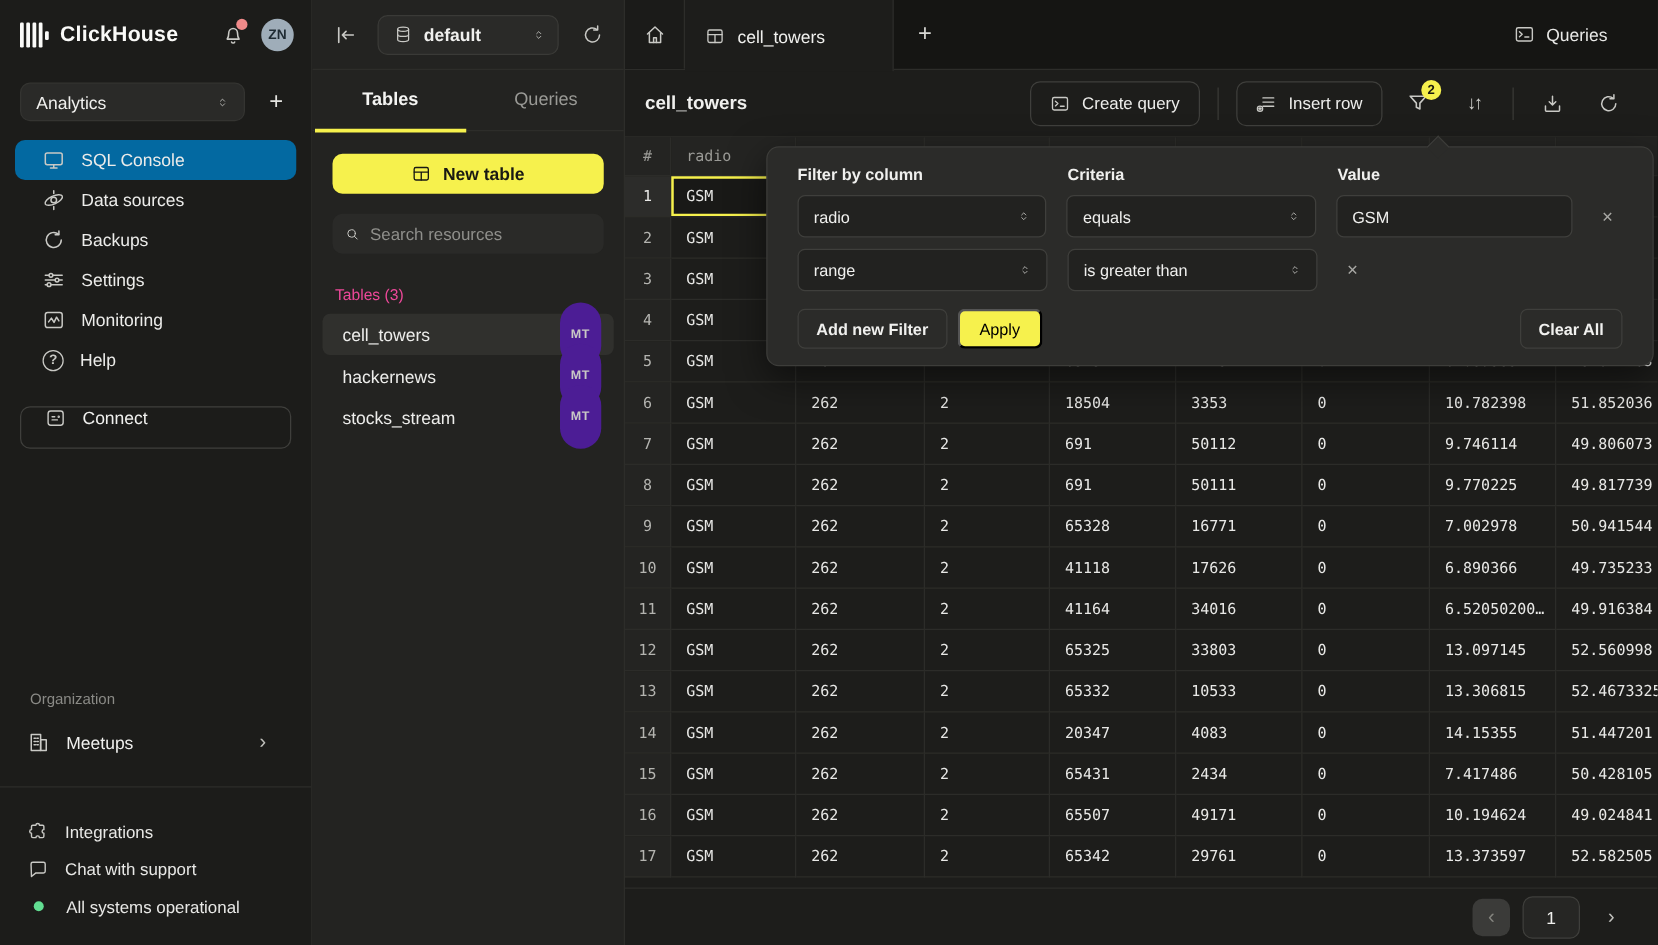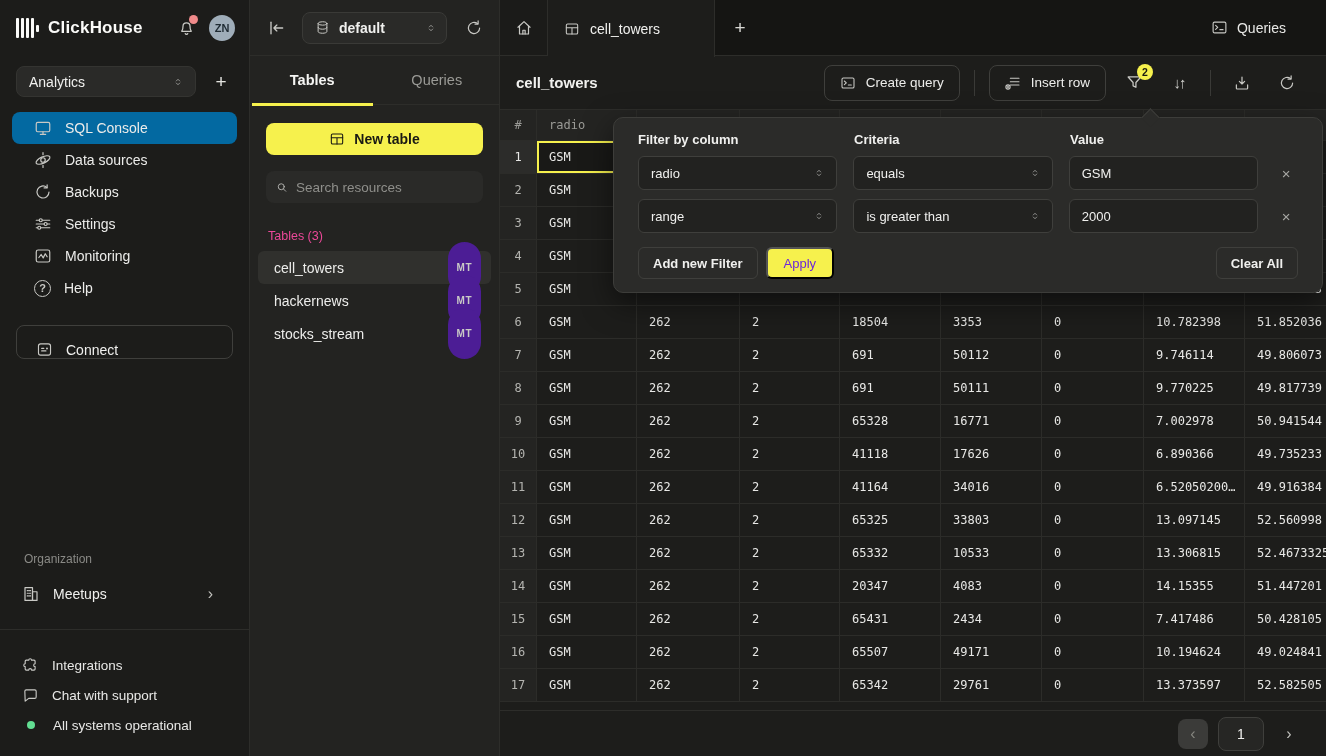--- a/index.html
+++ b/index.html
@@ -30,21 +30,21 @@
   .nav { margin-top:15px; padding:0 12px; }
   .nav-item { height:32px; border-radius:8px; display:flex; align-items:center; gap:13px;
     padding:0 10px 0 22px; font-size:14px; color:#ececea; }
   .nav-item.active { background:#0369a1; }
   .badge-beta { background:#31507a; color:#e9f1fb; font-size:11.5px; font-weight:bold;
     padding:3px 10px; border-radius:999px; }
   .icon-circle { width:17px; height:17px; border:1.5px solid #c9c9c5; border-radius:50%;
     font-size:11px; color:#c9c9c5; display:flex; align-items:center; justify-content:center; font-weight:bold; }
 
   .connect-btn { margin:21px 16px 0; height:34px; border:1px solid #3f3f3c; border-radius:8px;
-    display:flex; align-items:flex-end; gap:13px; padding:0 19px; font-size:14px; }
+    display:flex; align-items:flex-start; gap:13px; padding:0 19px; font-size:14px; }
 
   .org-section { position:absolute; left:0; right:0; top:552px; }
   .org-heading { padding-left:24px; font-size:12px; color:#8a8a86; }
   .org-item { margin-top:12px; height:32px; display:flex; align-items:center; gap:13px; padding:0 36px 0 22px; font-size:14px; }
   .org-item .chev { margin-left:auto; color:#c0c0bc; font-size:16px; }
   .sb-divider { position:absolute; left:0; right:0; top:629px; border-top:1px solid #2d2d2a; }
   .sb-footer { position:absolute; left:0; right:0; top:650px; }
   .sb-flink { height:30px; display:flex; align-items:center; gap:13px; padding:0 22px; font-size:13.5px; color:#e8e8e6; }
   .gdot { width:8px; height:8px; border-radius:50%; background:#62de92; margin:0 5px; }
 
@@ -119,21 +119,21 @@
   .fp-c1 { width:200px; } .fp-c2 { width:200px; } .fp-c3 { width:190px; }
   .fp-select { height:34px; background:#222220; border:1px solid #3f3f3c; border-radius:6px;
     display:flex; align-items:center; justify-content:space-between; padding:0 12px; font-size:13px; color:#f0f0ee; }
   .fp-input { height:34px; width:100%; background:#222220; border:1px solid #3f3f3c; border-radius:6px;
     padding:0 12px; font-size:13px; color:#f0f0ee; font-family:"Liberation Sans", sans-serif; outline:none; }
   .fp-close { width:24px; height:24px; display:flex; align-items:center; justify-content:center;
     color:#a8a8a4; font-size:15px; }
   .fp-footer { display:flex; align-items:center; gap:8px; margin-top:14px; }
   .fp-btn { height:32px; border:1px solid #3f3f3c; border-radius:6px; padding:0 14px; font-size:13px;
     font-weight:bold; color:#f0f0ee; background:transparent; display:flex; align-items:center; }
-  .fp-apply { height:32px; background:#f6f14d; border-radius:6px; padding:0 16px; color:#6d28d9;
+  .fp-apply { height:32px; background:#f6f14d; border-radius:6px; padding:0 16px; color:#000000;
     font-size:13px; display:flex; align-items:center; }
   .fp-clear { margin-left:auto; }
 
   
   .pg-footer { position:absolute; left:0; right:0; bottom:0; height:46px; border-top:1px solid #2d2d2a;
     background:#1d1d1b; display:flex; align-items:center; justify-content:flex-end; gap:10px; padding-right:22px; }
   .pg-prev { width:30px; height:30px; border-radius:8px; background:#3b3b39; color:#85857f;
     font-size:16px; display:flex; align-items:center; justify-content:center; }
   .pg-page { width:46px; height:34px; border-radius:8px; background:#262624; border:1px solid #3f3f3c;
     color:#f0f0ee; font-size:14px; display:flex; align-items:center; justify-content:center; }
@@ -629,23 +629,20 @@
         <svg class="ico chevud" viewBox="0 0 24 24">
             <path d="M8 9.5l4-4 4 4M8 14.5l4 4 4-4"></path>
           </svg>
       </div>
       <div class="fp-select fp-c2">
         <span>is greater than</span>
         <svg class="ico chevud" viewBox="0 0 24 24">
             <path d="M8 9.5l4-4 4 4M8 14.5l4 4 4-4"></path>
           </svg>
       </div>
-      <div class="fp-c3">
-        <input class="fp-input" value="2000" style="">
-      </div>
       <span class="fp-close">×</span>
     </div>
     <div class="fp-footer">
       <button class="fp-btn">Add new Filter</button>
       <button class="fp-apply">Apply</button>
       <button class="fp-btn fp-clear">Clear All</button>
     </div>
   </div>
 
   <div class="pg-footer">

